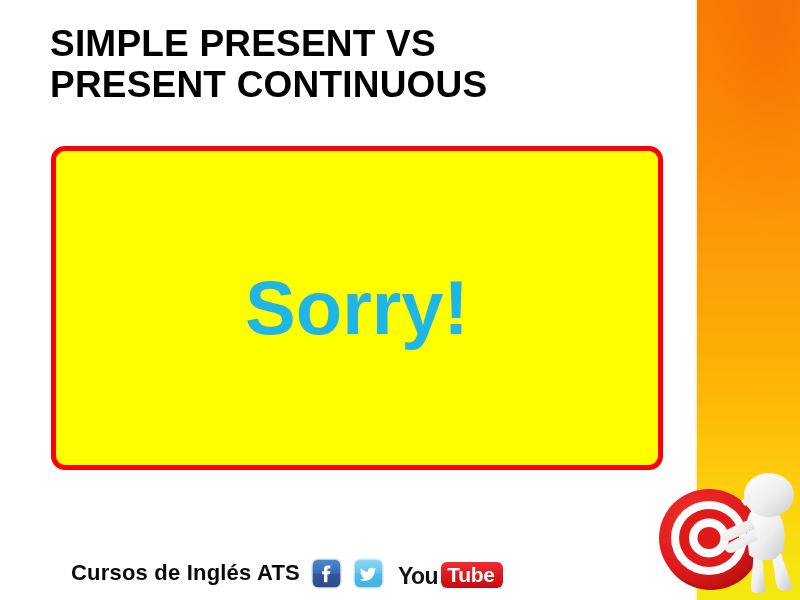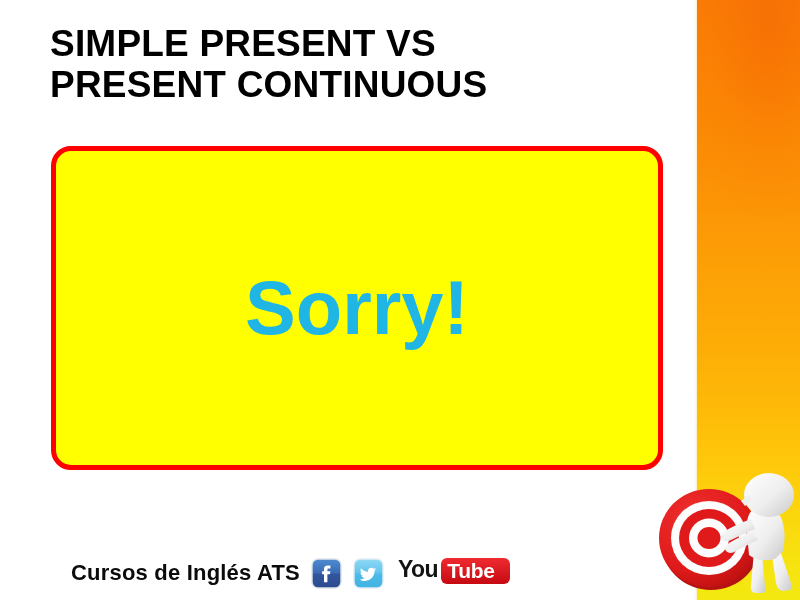--- a/index.html
+++ b/index.html
@@ -79,21 +79,21 @@
   
   #message-card {
     position: absolute;
     left: 51px;
     top: 146px;
     width: 612px;
     height: 324px;
     box-sizing: border-box;
     background: #ffff00;
     border: 5px solid #fe0000;
-    border-radius: 20px;
+    border-radius: 14px;
     display: flex;
     flex-direction: column;
     align-items: center;
     justify-content: center;
   }
   .message-line {
     color: #1fb6e6;
     font-weight: bold;
     font-size: 76px;
     line-height: 96px;
@@ -117,40 +117,40 @@
     letter-spacing: 0.2px;
     white-space: nowrap;
   }
   .social-icon {
     margin-left: 11px;
     display: block;
   }
   #youtube-logo {
     margin-left: 14px;
     display: flex;
-    align-items: flex-start;
+    align-items: flex-end;
     height: 30px;
   }
   #youtube-you {
     font-size: 23px;
     font-weight: bold;
     color: #131313;
     letter-spacing: -0.5px;
     line-height: 23px;
   }
   #youtube-tube {
     margin-left: 3px;
     background: linear-gradient(180deg, #e8ararara 0%, #cc181e 100%);
     background: linear-gradient(180deg, #ef2b30 0%, #c60a12 100%);
     color: #ffffff;
     font-size: 21px;
     font-weight: bold;
     letter-spacing: -0.3px;
     border-radius: 6px;
-    padding: 2px 15px 3px 6px;
+    padding: 2px 8px 3px 6px;
     line-height: 21px;
   }
 
   
   #target-figure {
     position: absolute;
     left: 655px;
     top: 465px;
     width: 145px;
     height: 135px;

